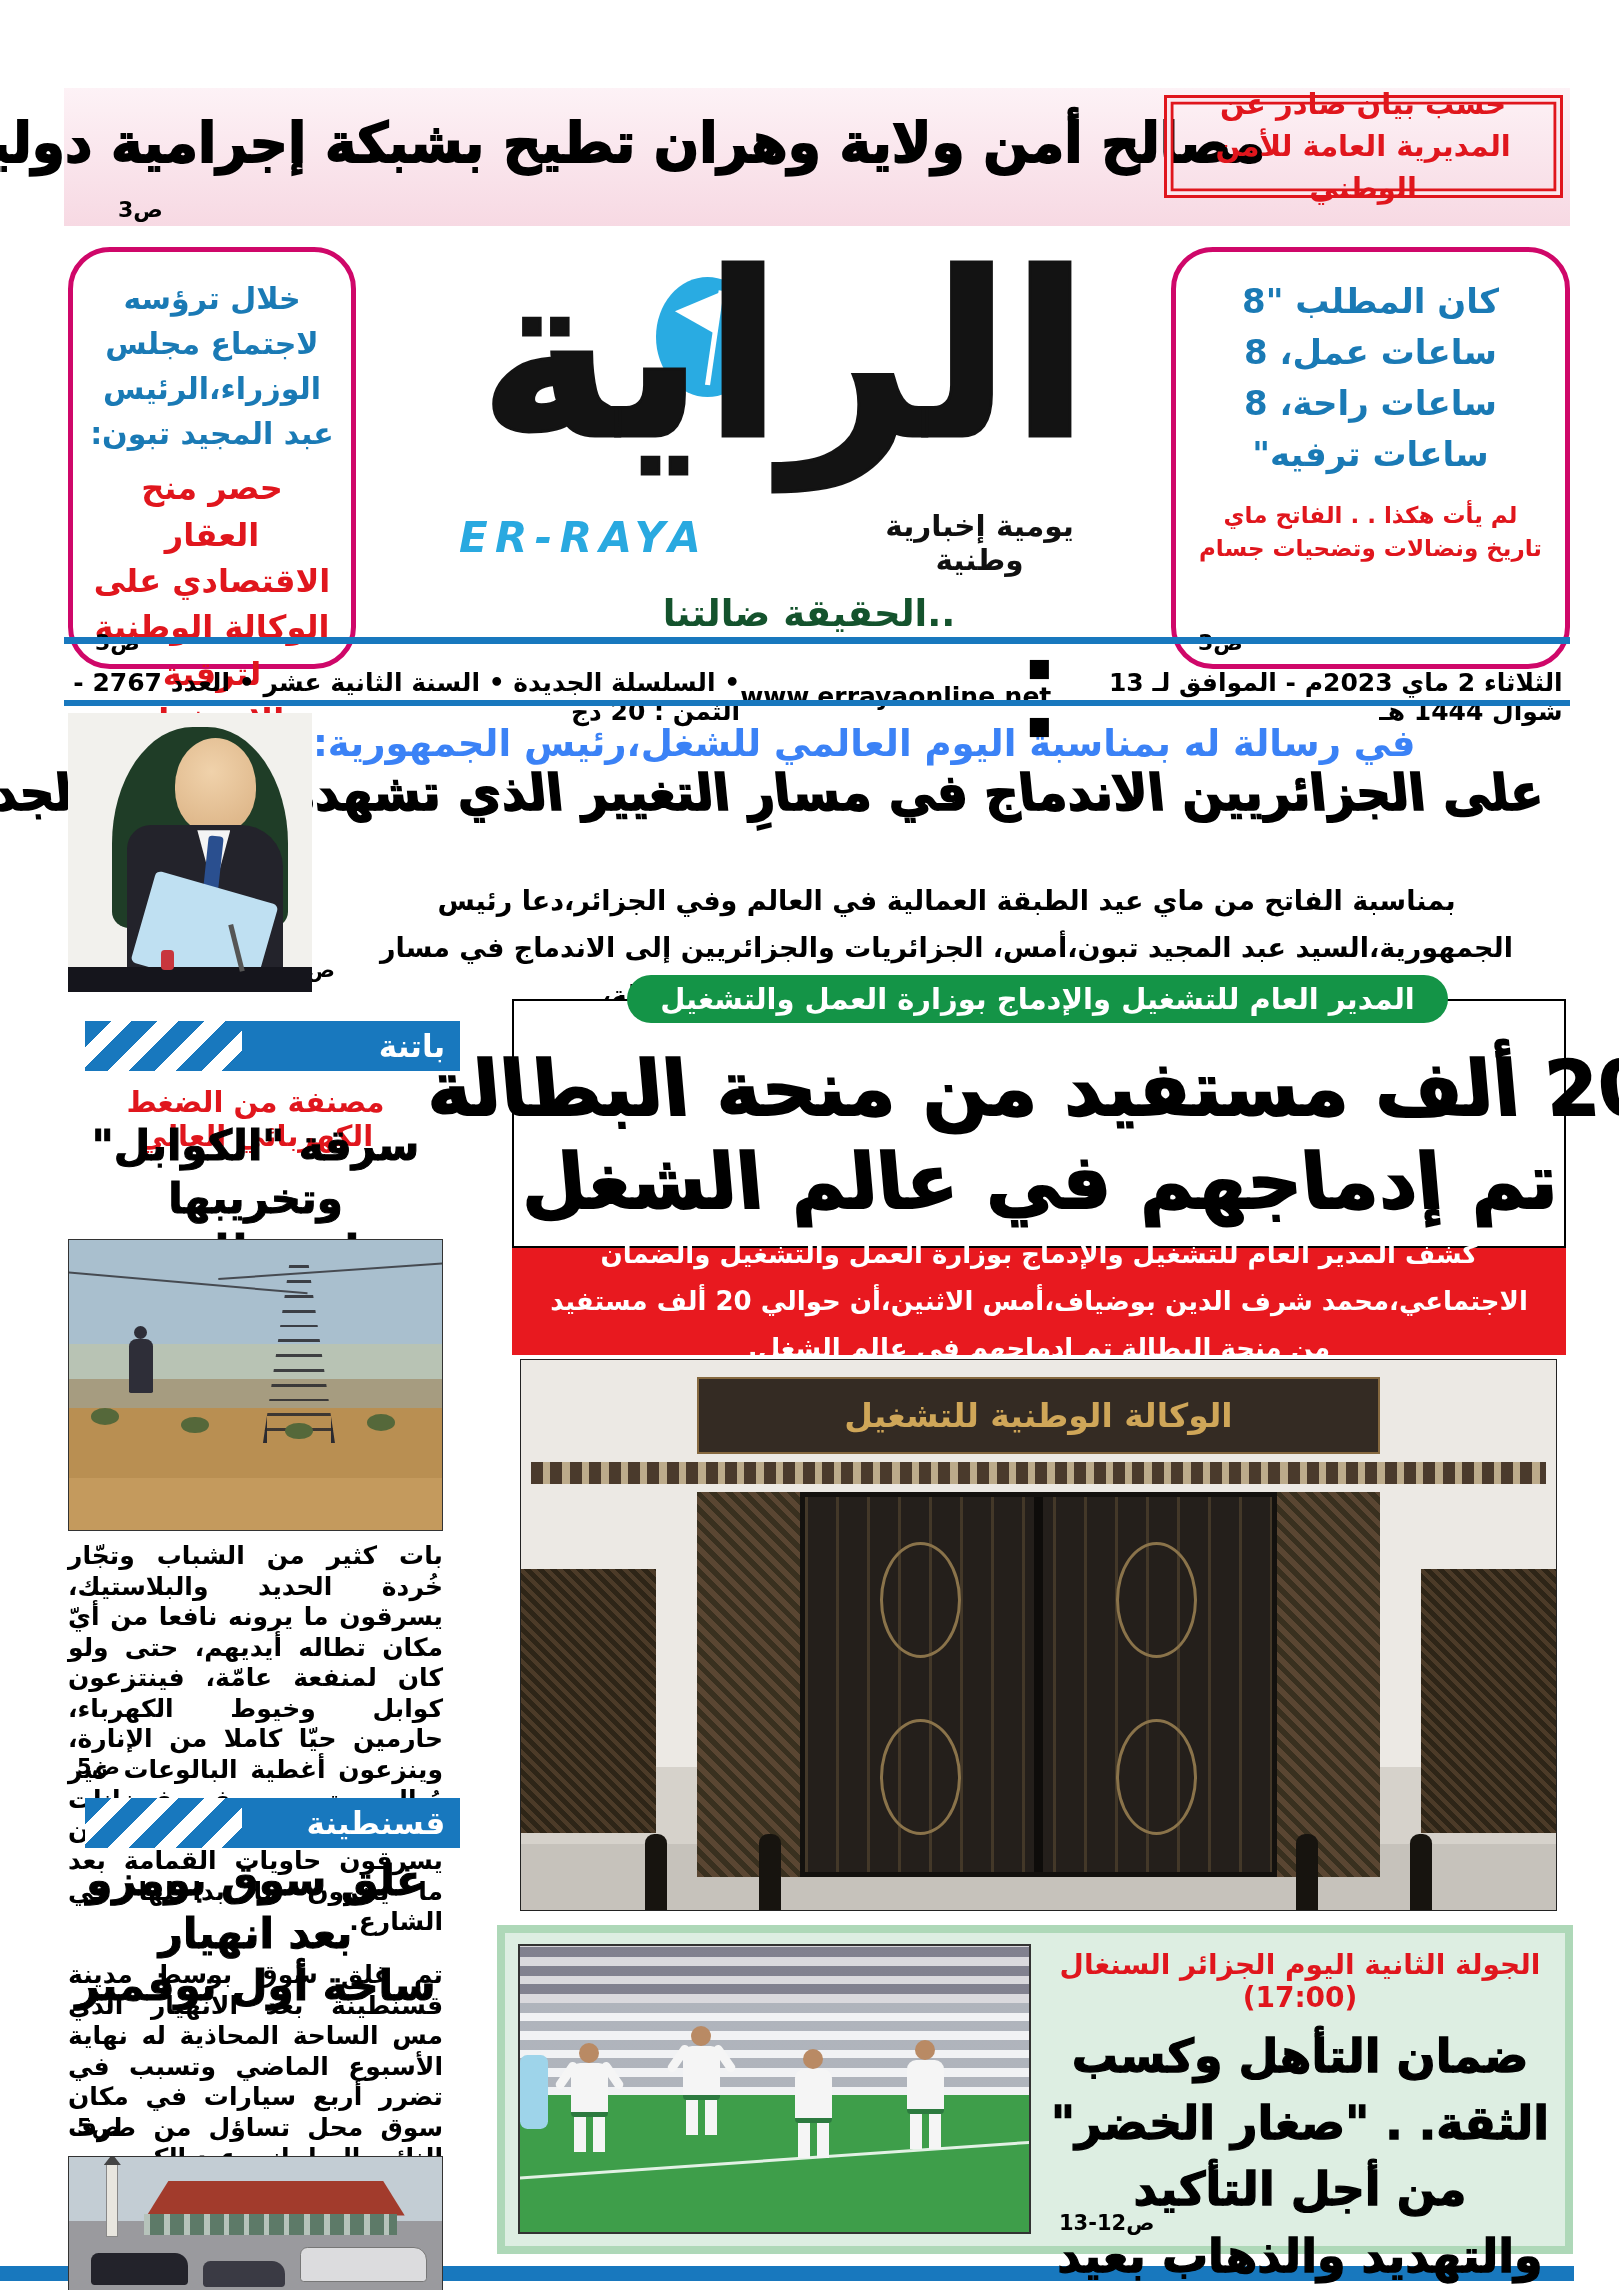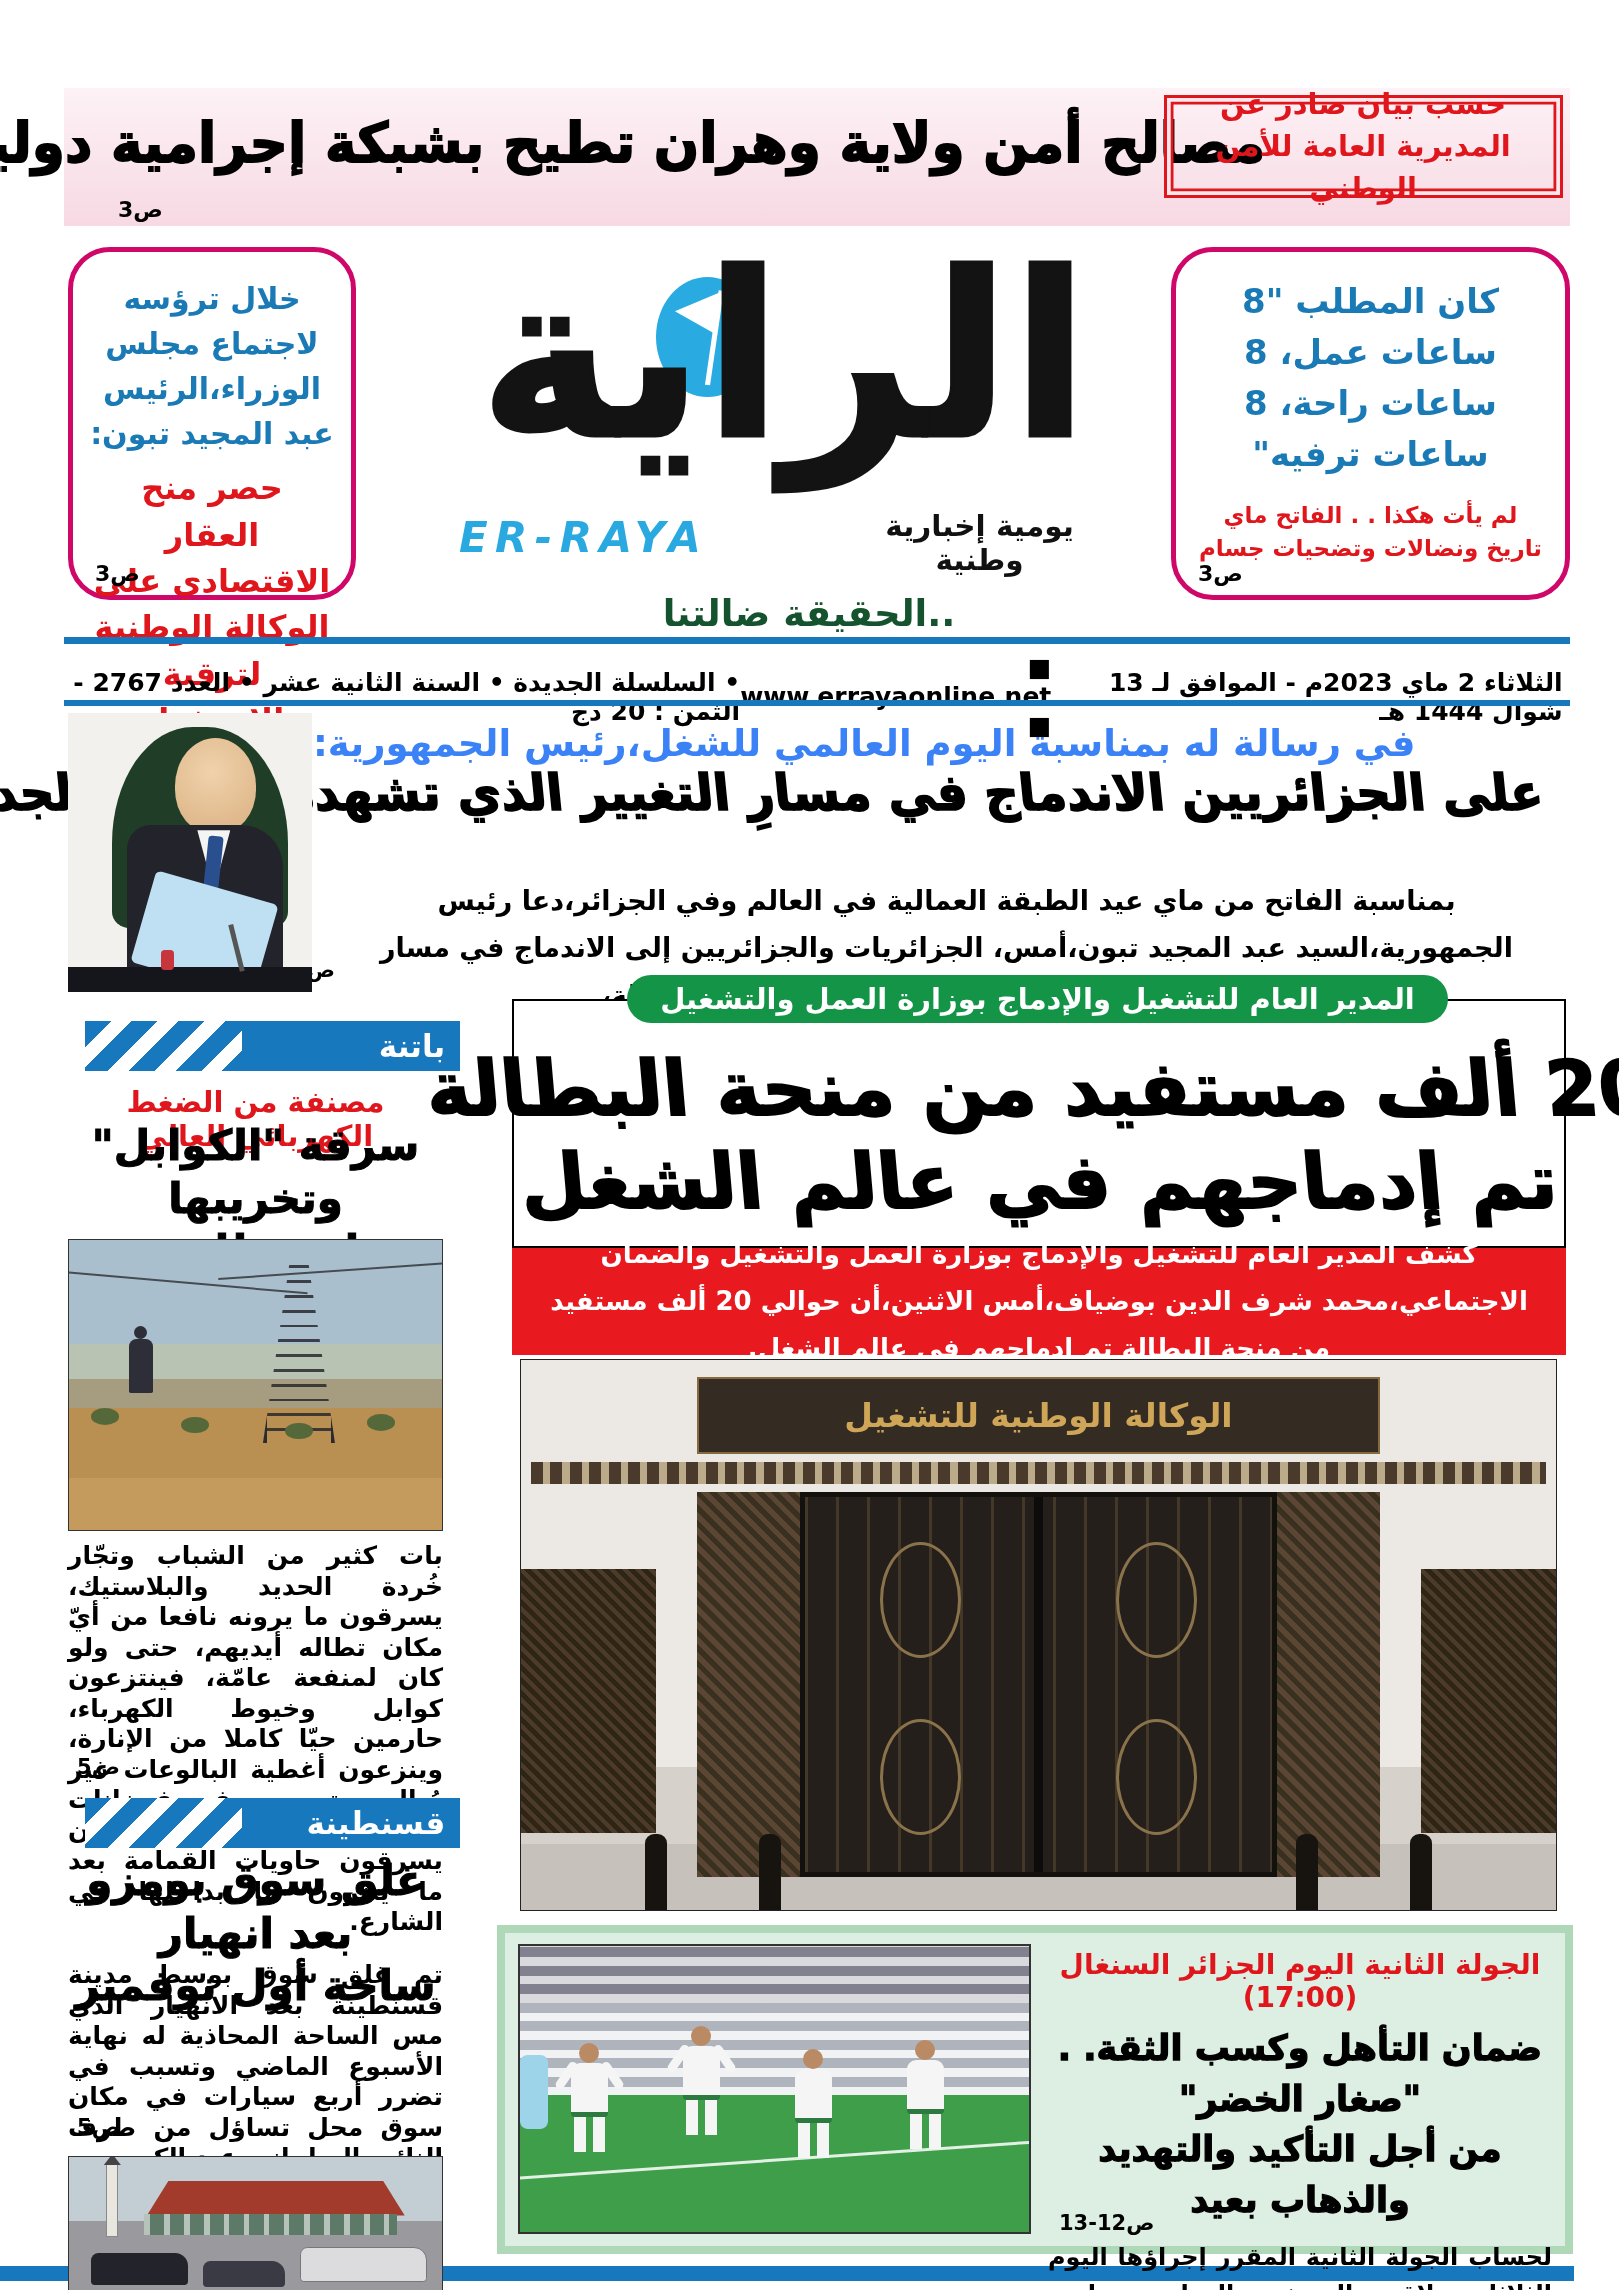--- a/index.html
+++ b/index.html
@@ -11,21 +11,21 @@
   
   .top-banner{left:65px;top:88px;width:1506px;height:138px;background:linear-gradient(#fdf2f6,#f7d9e3)}
   .banner-headline{left:26px;top:0;width:1043px;height:109px;display:flex;align-items:center;justify-content:center;
     font-size:55px;font-weight:bold;color:#000;-webkit-text-stroke:1.8px #000;white-space:nowrap;transform:scaleX(.97)}
   .banner-ref{left:54px;bottom:3.7px;font-size:22px;font-weight:bold}
   .banner-kicker{right:7.4px;top:6.5px;width:399px;height:103px;background:transparent;border:3.7px solid #e0161d;
     box-shadow:inset 0 0 0 3.7px #fbe7ee, inset 0 0 0 6.5px #e0161d;display:flex;align-items:center;justify-content:center;
     color:#e0161d;font-weight:bold;font-size:29px;text-align:center;line-height:1.45;padding:0 14.8px}
 
   
-  .news-box{width:288px;height:353px;border:5.5px solid #cf0769;border-radius:42px;background:#fff;padding:24px 16.6px 13px;
+  .news-box{width:288px;height:422px;border:5.5px solid #cf0769;border-radius:42px;background:#fff;padding:24px 16.6px 13px;
     text-align:center}
   .news-box .kick{color:#1a7ab5;font-weight:bold;line-height:1.5}
   .news-box .head{color:#e0161d;font-weight:bold;line-height:1.45;margin-top:9.2px}
   .news-box .ref{position:absolute;left:22px;bottom:9.2px;font-size:22px;font-weight:bold;color:#000}
   .left-box{left:69px;top:247px}
   .left-box .kick{font-size:30px}
   .left-box .head{font-size:32px}
   .right-box{left:1172px;top:247px;width:399px}
   .right-box .kick{font-size:34px}
   .right-box .head{font-size:23px;margin-top:19px}
@@ -146,21 +146,21 @@
   .player{position:absolute}
   .p-head{width:20px;height:20px;border-radius:50%;background:#b98a64;margin:0 auto}
   .p-torso{width:37px;height:54px;background:#f5f5f5;border-radius:9.2px 9.2px 3.7px 3.7px;border-bottom:5.5px solid #2c7a3f}
   .p-legs{width:31px;height:35px;margin:0 auto;background:linear-gradient(90deg,#f5f5f5 0 40%,transparent 40% 60%,#f5f5f5 60%);}
   .arm{position:absolute;width:9.2px;height:31px;background:#f5f5f5;border-radius:5.5px;top:16.6px}
   .arm.a1{left:-9.2px;transform:rotate(35deg)} .arm.a2{right:-9.2px;transform:rotate(-35deg)}
   .pp1{left:10%;top:34%} .pp2{left:32%;top:28%} .pp3{left:54%;top:36%} .pp4{left:76%;top:33%}
   .opp{position:absolute;left:0;top:38%;width:28px;height:74px;background:#9ed4ea;border-radius:7.4px}
   .sports-text{position:absolute;left:543px;right:13px;top:9.2px;bottom:9.2px}
   .sports-kicker{text-align:center;font-size:28px;font-weight:bold;color:#e0161d;margin-top:5.5px}
-  .sports-headline{text-align:center;font-size:35px;font-weight:bold;color:#000;-webkit-text-stroke:1.3px #000;
+  .sports-headline{text-align:center;font-size:46px;font-weight:bold;color:#000;-webkit-text-stroke:1.3px #000;
     line-height:1.45;margin-top:9.2px}
   .sports-body{font-size:24px;font-weight:bold;text-align:justify;line-height:1.55;margin-top:13px;color:#000}
   .sports-ref{position:absolute;left:11px;bottom:1.8px;font-size:21px;font-weight:bold}
 
   .bottom-rule{left:0;top:2266px;width:1575px;height:14.8px;background:#1878be;z-index:1}
 </style>
 </head>
 <body>
 
 <div class="page">

